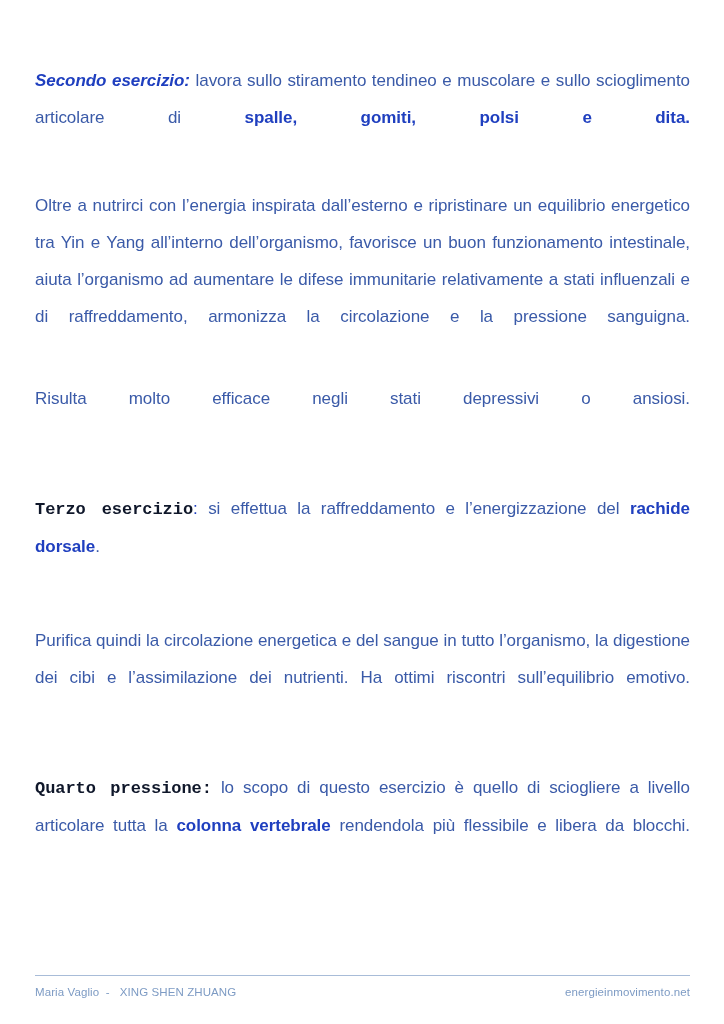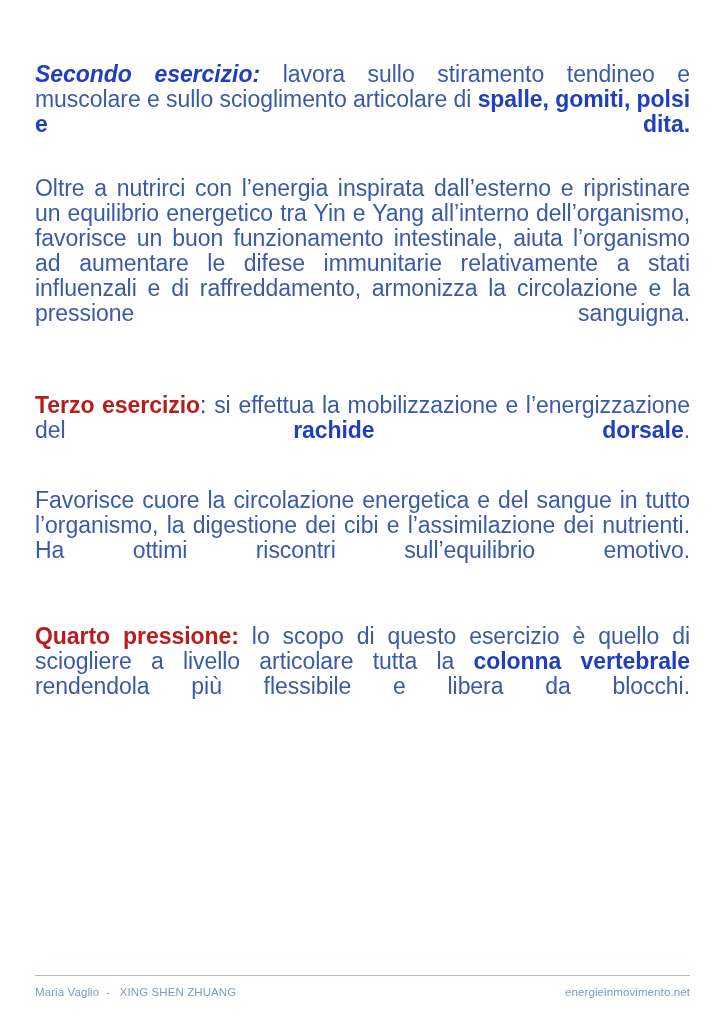--- a/index.html
+++ b/index.html
@@ -29,22 +29,22 @@
 
   .content {
     position: absolute;
     left: 35px;
     top: 62px;
     width: 655px;
   }
 
   .para {
     margin: 0 0 2px 0;
-    font-size: 23px;
-    line-height: 25px;
+    font-size: 17px;
+    line-height: 37px;
     color: #3a5aa8;
     text-align: justify;
     text-justify: inter-word;
     letter-spacing: -0.05px;
     white-space: pre-wrap;
   }
 
   
   .para::after {
     content: "";
@@ -54,21 +54,22 @@
 
   .lead-italic {
     font-weight: bold;
     font-style: italic;
     color: #1f3fbf;
   }
 
   .lead-bold {
     font-weight: bold;
     font-style: normal;
-    color: #b91c1c;
+    color: #0f172a;
+    font-family: Liberation Mono, monospace;
   }
 
   .strong {
     font-weight: bold;
     color: #1f3fbf;
   }
 
   .punct {
     font-weight: normal;
     color: #1f3fbf;
@@ -129,34 +130,35 @@
 
     <div class="para-gap"></div>
 
 
     <div class="para-gap"></div>
 
     <p class="para">Oltre a nutrirci con l’energia inspirata dall’esterno e ripristinare un equilibrio energetico tra Yin e Yang all’interno dell’organismo, favorisce un buon funzionamento intestinale, aiuta l’organismo ad aumentare le difese immunitarie relativamente a stati influenzali e di raffreddamento, armonizza la circolazione e la pressione sanguigna.</p>
 
     <div class="para-gap"></div>
 
+    <p class="para">Risulta molto efficace negli stati depressivi o ansiosi.</p>
 
     <div class="section-gap"></div>
 
-    <p class="para"><span class="lead-bold">Terzo esercizio</span><span class="punct">:</span><span> si effettua la mobilizzazione e l’energizzazione del </span><span class="strong">rachide dorsale</span><span>.</span></p>
+    <p class="para"><span class="lead-bold">Terzo esercizio</span><span class="punct">:</span><span> si effettua la raffreddamento e l’energizzazione del </span><span class="strong">rachide dorsale</span><span>.</span></p>
 
     <div class="para-gap"></div>
 
 
     <div class="para-gap"></div>
 
 
     <div class="para-gap"></div>
 
-    <p class="para">Favorisce cuore la circolazione energetica e del sangue in tutto l’organismo, la digestione dei cibi e l’assimilazione dei nutrienti. Ha ottimi riscontri sull’equilibrio emotivo.</p>
+    <p class="para">Purifica quindi la circolazione energetica e del sangue in tutto l’organismo, la digestione dei cibi e l’assimilazione dei nutrienti. Ha ottimi riscontri sull’equilibrio emotivo.</p>
 
     <div class="section-gap"></div>
 
     <p class="para"><span class="lead-bold">Quarto pressione:</span><span> lo scopo di questo esercizio è quello di sciogliere a livello articolare tutta la </span><span class="strong">colonna vertebrale</span><span> rendendola più flessibile e libera da blocchi.</span></p>
 
   </div>
 
   <div class="footer">
     <div class="footer-rule"></div>
     <div class="footer-row">

